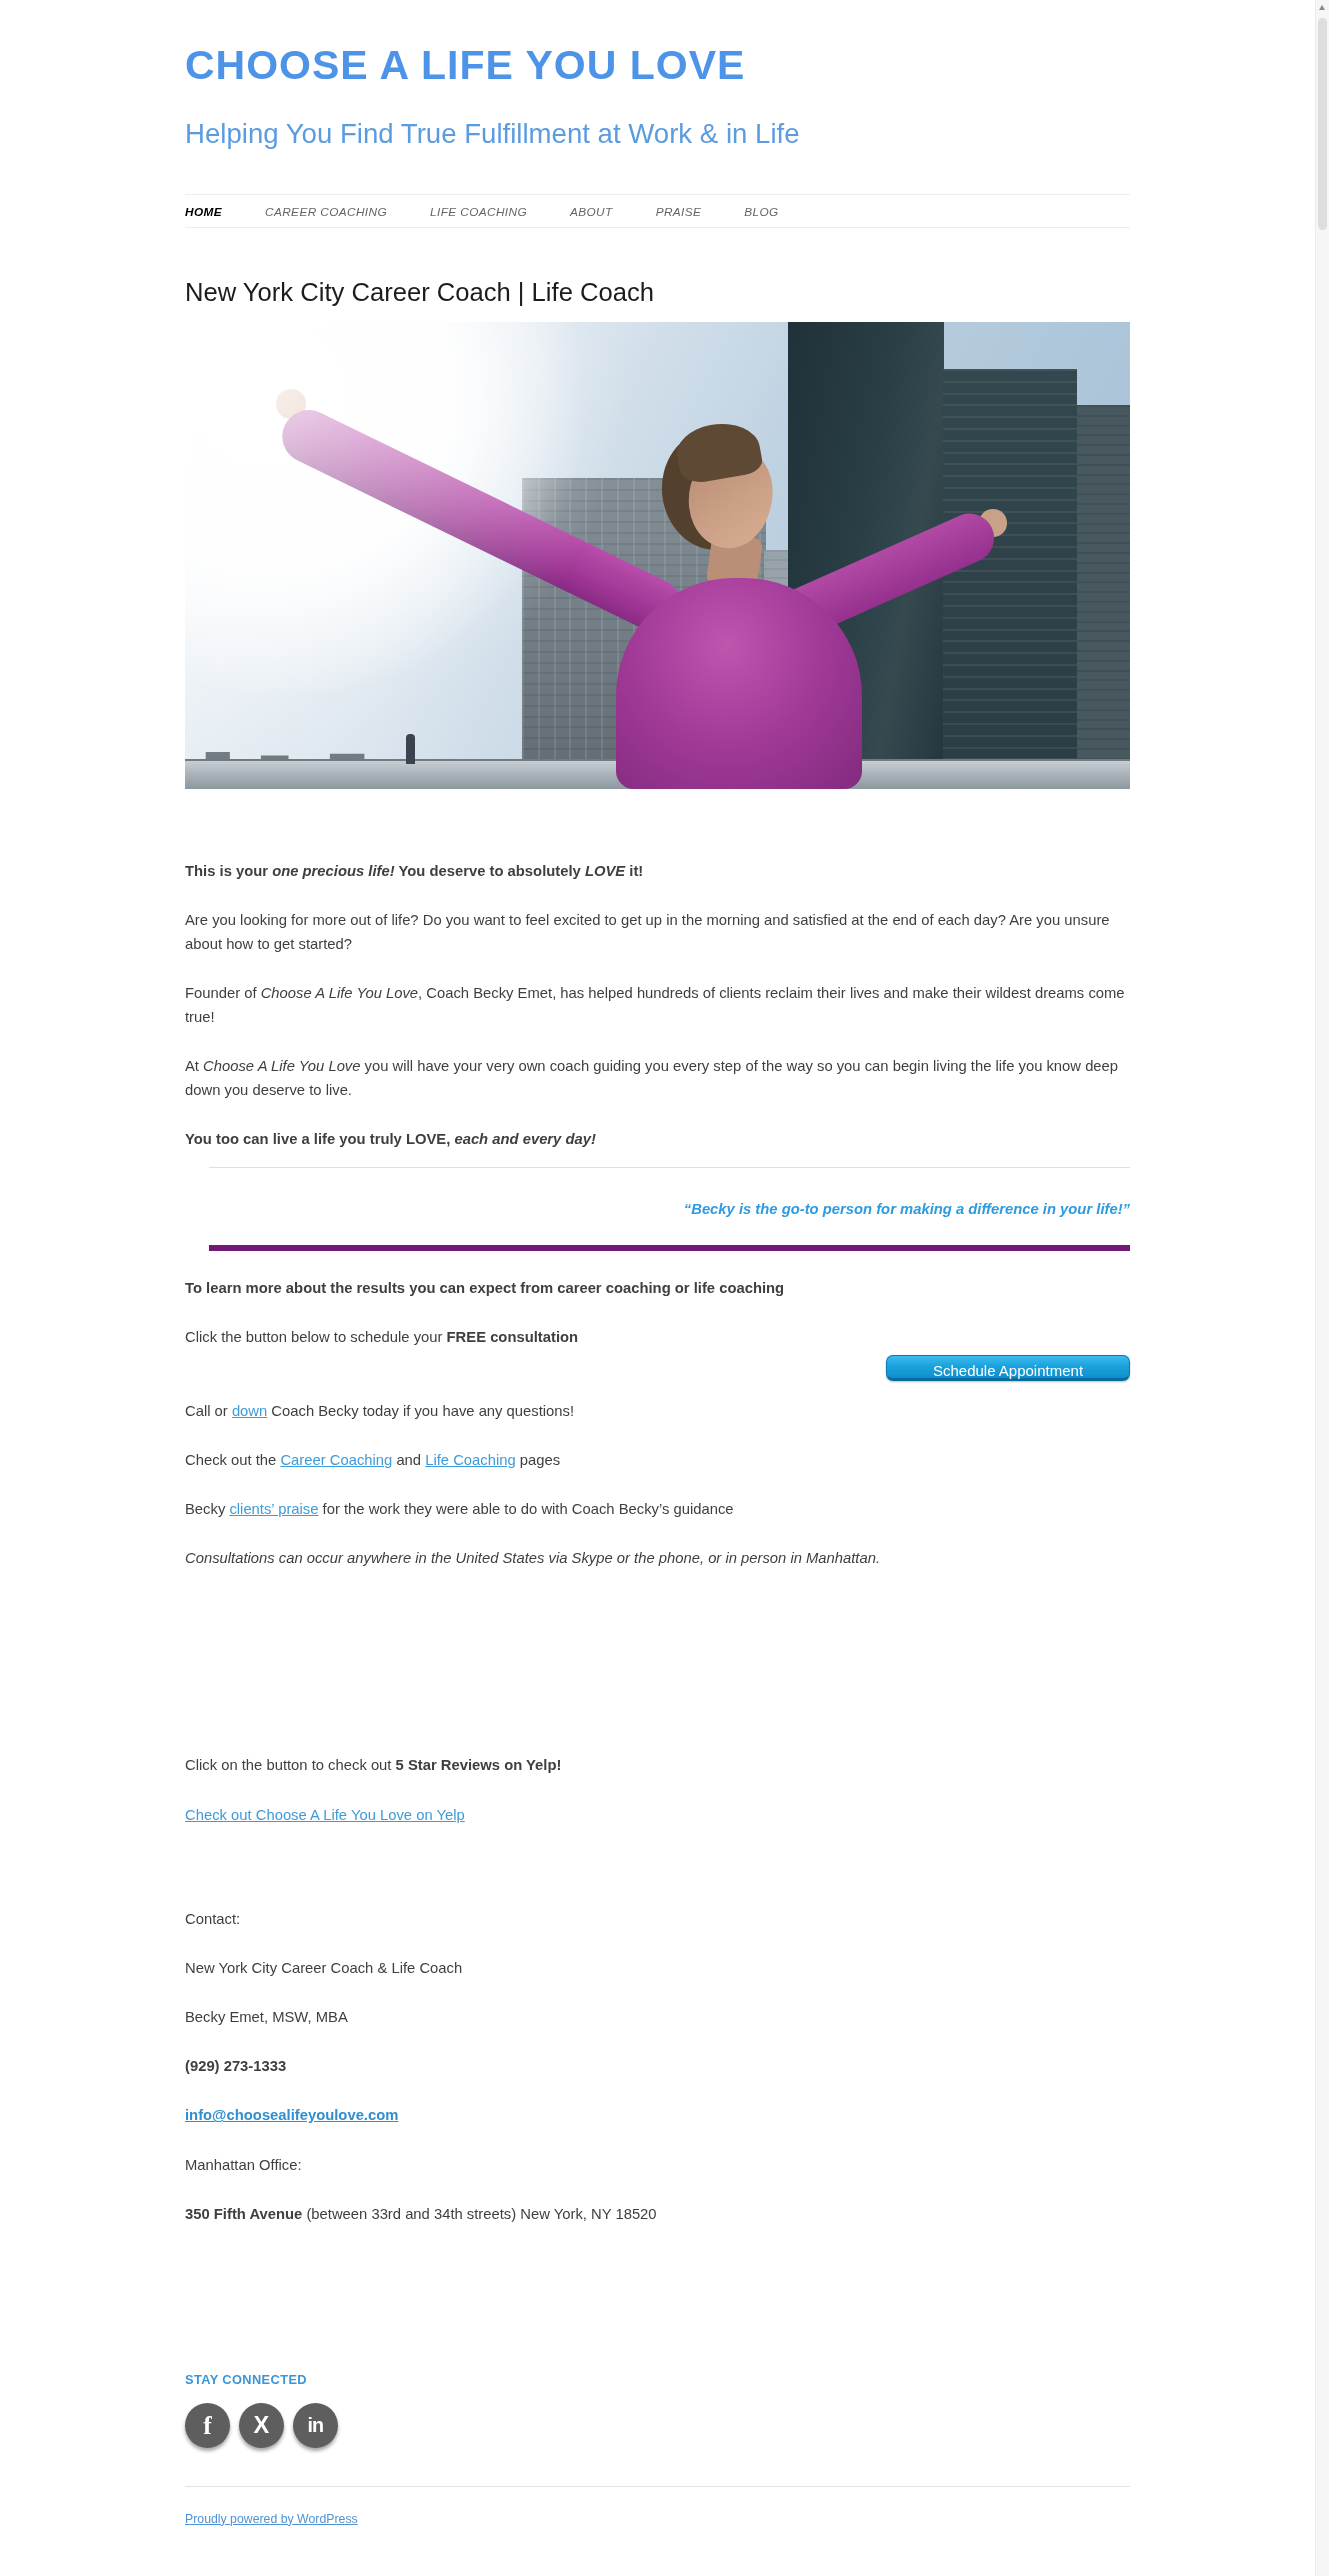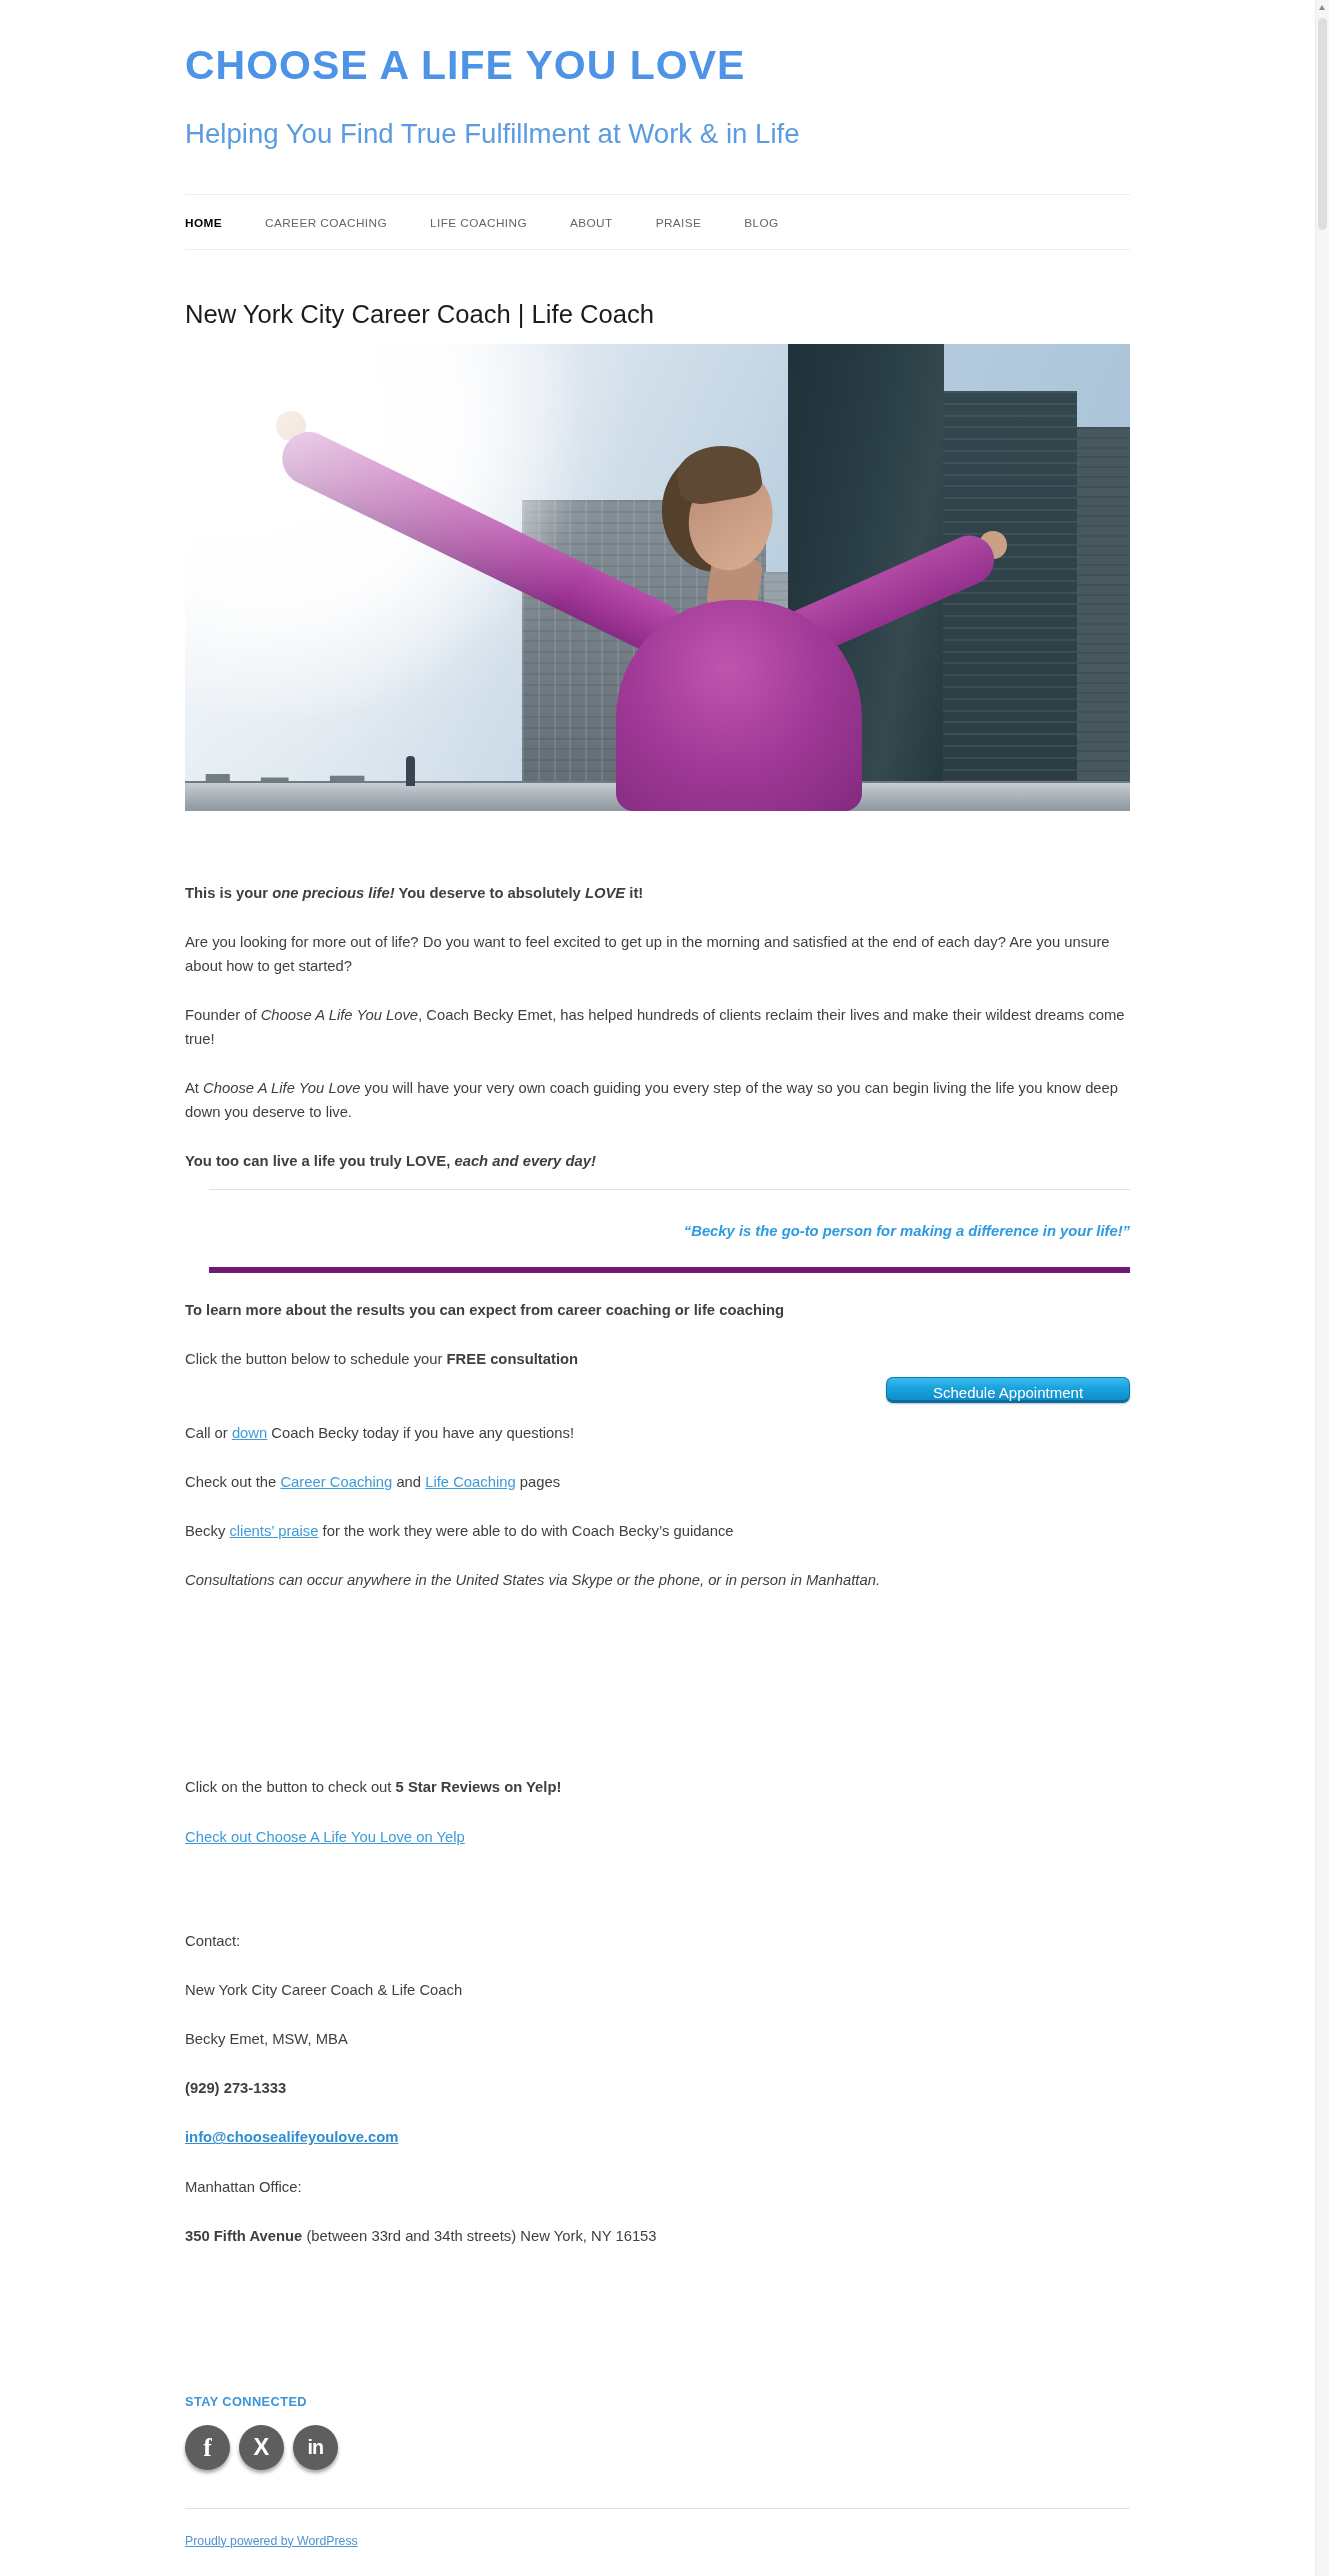--- a/index.html
+++ b/index.html
@@ -25,23 +25,24 @@
     font-size: 27.6px; line-height: 31.5px;
     font-weight: 400;
     color: #5b9ce0;
   }
 
   
   .nav {
     margin-top: 45px;
     border-top: 1px solid #ededed;
     border-bottom: 1px solid #ededed;
-    height: 56px;
+    height: 34px;
     display: flex; align-items: center;
     list-style: none;
+    font-style: italic;
   }
   .nav li { margin-right: 43px; }
   .nav a {
     font-size: 11.8px; letter-spacing: 0.4px;
     color: #656565; text-decoration: none; cursor: pointer;
   }
   .nav li.active a { color: #000; font-weight: 700; }
 
   
   .page-title {
@@ -283,21 +284,21 @@
     <p><a class="txt-link">Check out Choose A Life You Love on Yelp</a></p>
 
     <div class="spacer-b"></div>
 
     <p>Contact:</p>
     <p>New York City Career Coach &amp; Life Coach</p>
     <p>Becky Emet, MSW, MBA</p>
     <p class="b">(929) 273-1333</p>
     <p><a class="txt-link b" style="color:#2f8fd0">info@choosealifeyoulove.com</a></p>
     <p>Manhattan Office:</p>
-    <p><span class="b">350 Fifth Avenue</span><span> (between 33rd and 34th streets) New York, NY 16153</span></p>
+    <p><span class="b">350 Fifth Avenue</span><span> (between 33rd and 34th streets) New York, NY 18520</span></p>
 
     <div class="spacer-c"></div>
   </div>
 
   <div>
     <h3 class="widget-title">STAY CONNECTED</h3>
     <div class="social-row">
       <div class="social-circle fb">
           <span>f</span>
         </div>

